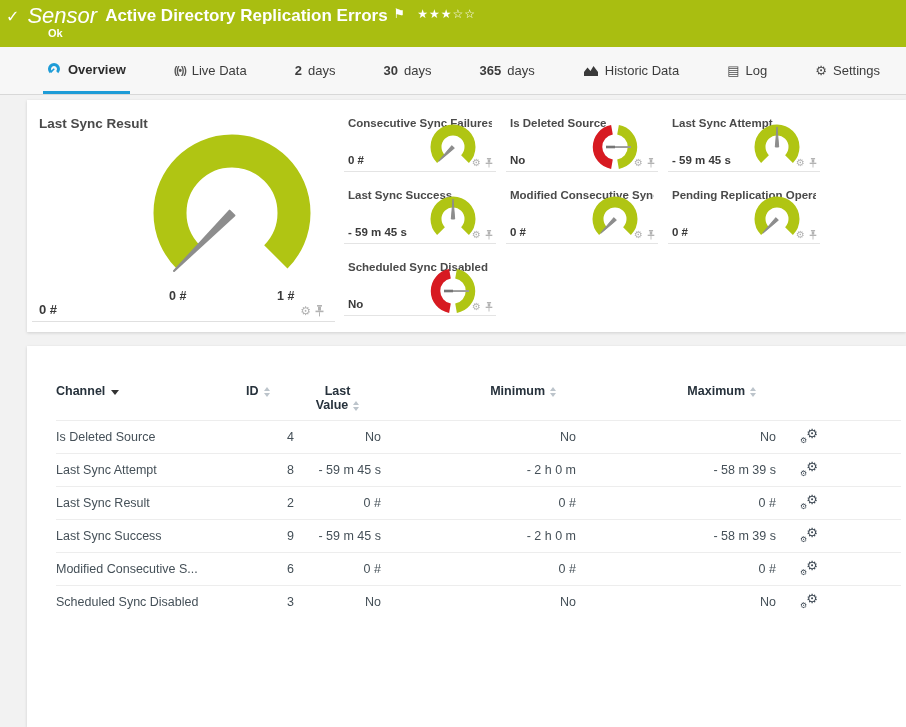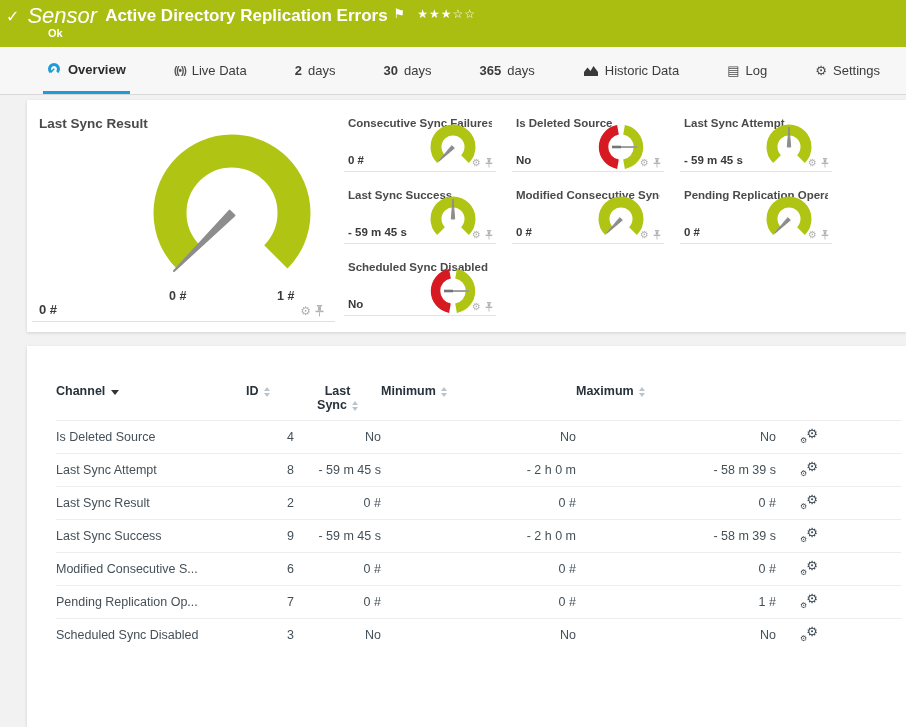--- a/index.html
+++ b/index.html
@@ -40,36 +40,36 @@
   .main-svg { position:absolute; left:115px; top:23px; }
   .main-min { position:absolute; left:137px; top:189px; font-size:12.5px; font-weight:bold; color:#3a3a3a; }
   .main-max { position:absolute; left:245px; top:189px; font-size:12.5px; font-weight:bold; color:#3a3a3a; }
   .main-value { position:absolute; left:7px; bottom:4px; font-size:13px; font-weight:bold; color:#3a3a3a; }
   .cell-tools { position:absolute; display:flex; align-items:center; gap:4px; color:#b3b3b3; }
   .main-cell .cell-tools { right:11px; bottom:4px; }
   .tool-gear { font-size:12px; line-height:1; cursor:pointer; }
 
   
   .small-grid { position:absolute; left:317px; top:0; width:466px;
-    display:grid; grid-template-columns:repeat(3,152px); column-gap:16px; grid-auto-rows:72px; }
+    display:grid; grid-template-columns:repeat(3,152px); column-gap:10px; grid-auto-rows:72px; }
   .g-cell { position:relative; border-bottom:1px solid #e4e4e4; padding:17px 4px 0 4px; }
   .g-title { font-size:11.5px; font-weight:bold; color:#4a4a4a; white-space:nowrap; overflow:hidden; }
   .g-svg { position:absolute; left:84px; top:22px; }
   .g-value { position:absolute; left:4px; bottom:5px; font-size:11.5px; font-weight:bold; color:#3a3a3a; }
   .g-cell .cell-tools { right:3px; bottom:3px; }
   .g-cell .tool-gear { font-size:10px; }
 
   
   .table-panel { margin-top:14px; min-height:381px; padding:38px 0 0 29px; }
   table { border-collapse:collapse; width:845px; table-layout:fixed; }
   th { color:#27323c; font-size:12.5px; font-weight:bold; vertical-align:top; padding-bottom:8px;margin-top:20px; }
   th.ch { text-align:left; width:190px; }
   th.id { text-align:left; width:48px; padding-right:10px; }
   th.lv { text-align:center; width:87px; }
-  th.num { text-align:left; padding-right:20px; }
+  th.num { text-align:right; padding-right:20px; }
   th.min { width:195px; } th.max { width:200px; }
   th.set { width:70px; } th.fill { width:55px; }
   td { font-size:12.5px; color:#455058; height:33px; border-top:1px solid #ededed; }
   td.ch { text-align:left; }
   td.r { text-align:right; }
   td.set { text-align:right; padding-right:28px; }
   .caret-down { display:inline-block; width:0; height:0; border-left:4px solid transparent;
     border-right:4px solid transparent; border-top:5px solid #333; margin-left:6px; }
   .sort { display:inline-block; vertical-align:middle; margin-left:5px; }
   .sort i { display:block; width:0; height:0; border-left:3.5px solid transparent; border-right:3.5px solid transparent; }
@@ -298,21 +298,21 @@
   </div>
 </div>
   </div>
 
   <div class="panel table-panel">
     <table>
       <thead>
         <tr>
           <th class="ch"><span>Channel</span><span class="caret-down"></span></th>
           <th class="id"><span>ID</span><span class="sort"><i class="up"></i><i class="dn"></i></span></th>
-          <th class="lv"><span>Last</span><br><span>Sync</span><span class="sort"><i class="up"></i><i class="dn"></i></span></th>
+          <th class="lv"><span>Last</span><br><span>Value</span><span class="sort"><i class="up"></i><i class="dn"></i></span></th>
           <th class="num min"><span>Minimum</span><span class="sort"><i class="up"></i><i class="dn"></i></span></th>
           <th class="num max"><span>Maximum</span><span class="sort"><i class="up"></i><i class="dn"></i></span></th>
           <th class="set"></th>
           <th class="fill"></th>
         </tr>
       </thead>
       <tbody>
 
 
   <tr>
@@ -378,33 +378,20 @@
     <td class="r">0 #</td>
     <td class="r">0 #</td>
     <td class="set">
       <span class="dbl-gear">
         <span class="big">⚙</span><span class="sml">⚙</span>
       </span>
     </td>
     <td></td>
   </tr>
 
-  <tr>
-    <td class="ch">Pending Replication Op...</td>
-    <td class="r">7</td>
-    <td class="r">0 #</td>
-    <td class="r">0 #</td>
-    <td class="r">1 #</td>
-    <td class="set">
-      <span class="dbl-gear">
-        <span class="big">⚙</span><span class="sml">⚙</span>
-      </span>
-    </td>
-    <td></td>
-  </tr>
 
   <tr>
     <td class="ch">Scheduled Sync Disabled</td>
     <td class="r">3</td>
     <td class="r">No</td>
     <td class="r">No</td>
     <td class="r">No</td>
     <td class="set">
       <span class="dbl-gear">
         <span class="big">⚙</span><span class="sml">⚙</span>

